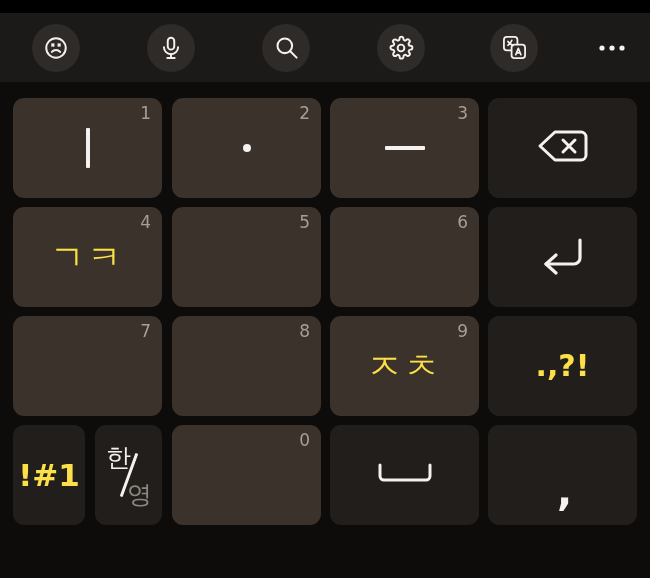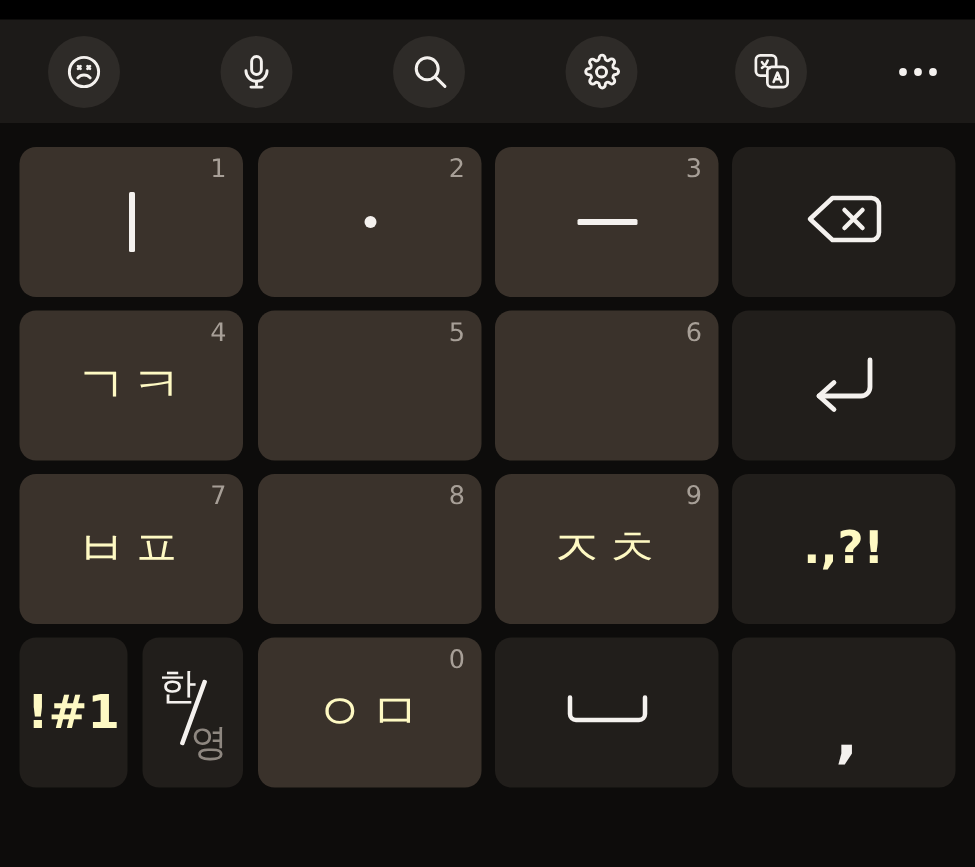--- a/index.html
+++ b/index.html
@@ -38,21 +38,21 @@
     background: #0d0c0b;
   }
   .key {
     position: absolute;
     border-radius: 11px;
     background: #3a322b;
     display: flex; align-items: center; justify-content: center;
   }
   .key.fn { background: #211e1b; }
   .key-label {
-    color: #fef9c3;
+    color: #fde047;
     font-size: 34px;
     font-weight: 500;
     letter-spacing: 3px;
     line-height: 1;
     user-select: none;
   }
   .key-label.sym { font-size: 31px; letter-spacing: 0px; font-weight: 600; }
   .key-label.punct {
     font-size: 30px; letter-spacing: 0px; font-weight: 700;
   }
@@ -207,21 +207,20 @@
     <div class="key fn" style="left:488px; top:125px; width:149px; height:100px;">
       <span>
         <svg width="50" height="42" viewBox="0 0 50 42" fill="none" stroke="#f4f1ee" stroke-width="3.2" stroke-linejoin="round" stroke-linecap="round">
           <path d="M42 6v18a6 6 0 0 1-6 6H8"></path>
           <path d="M18 21L8 30l10 9"></path>
         </svg>
       </span>
     </div>
 
     <div class="key" style="left:13px; top:234px; width:149px; height:100px;">
-      <span class="key-label">ㅂㅍ</span>
       <span class="key-num">7</span>
     </div>
 
     <div class="key" style="left:172px; top:234px; width:149px; height:100px;">
       <span class="key-num">8</span>
     </div>
 
     <div class="key" style="left:330px; top:234px; width:149px; height:100px;">
       <span class="key-label">ㅈㅊ</span>
       <span class="key-num">9</span>
@@ -237,21 +236,20 @@
 
     <div class="key fn" style="left:95px; top:343px; width:67px; height:100px;">
       <span class="lang-key-inner">
         <span class="lang-top">한</span>
         <span class="lang-slash"></span>
         <span class="lang-bottom">영</span>
       </span>
     </div>
 
     <div class="key" style="left:172px; top:343px; width:149px; height:100px;">
-      <span class="key-label">ㅇㅁ</span>
       <span class="key-num">0</span>
     </div>
 
     <div class="key fn" style="left:330px; top:343px; width:149px; height:100px;">
       <span>
         <svg width="58" height="22" viewBox="0 0 58 22" fill="none" stroke="#f4f1ee" stroke-width="3" stroke-linecap="round" stroke-linejoin="round">
           <path d="M4 3v11a4 4 0 0 0 4 4h42a4 4 0 0 0 4-4V3"></path>
         </svg>
       </span>
     </div>

